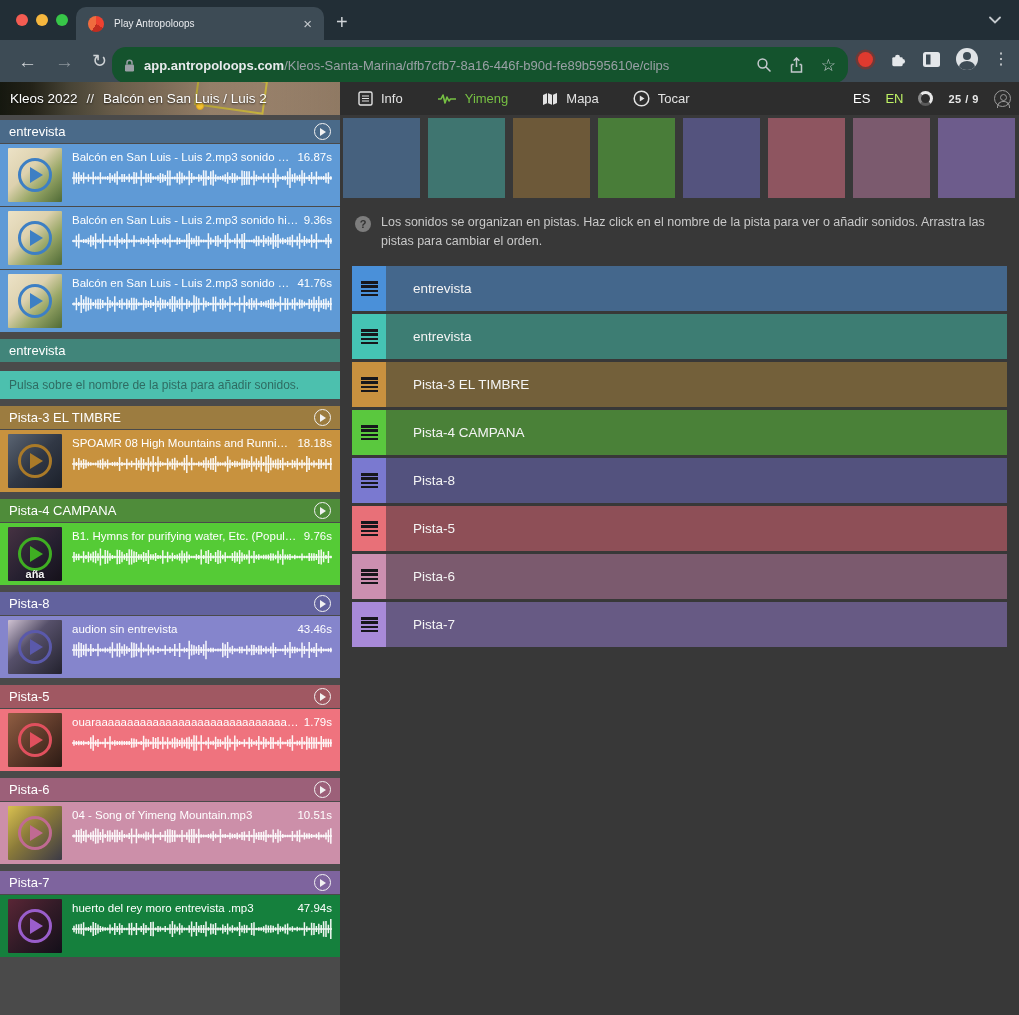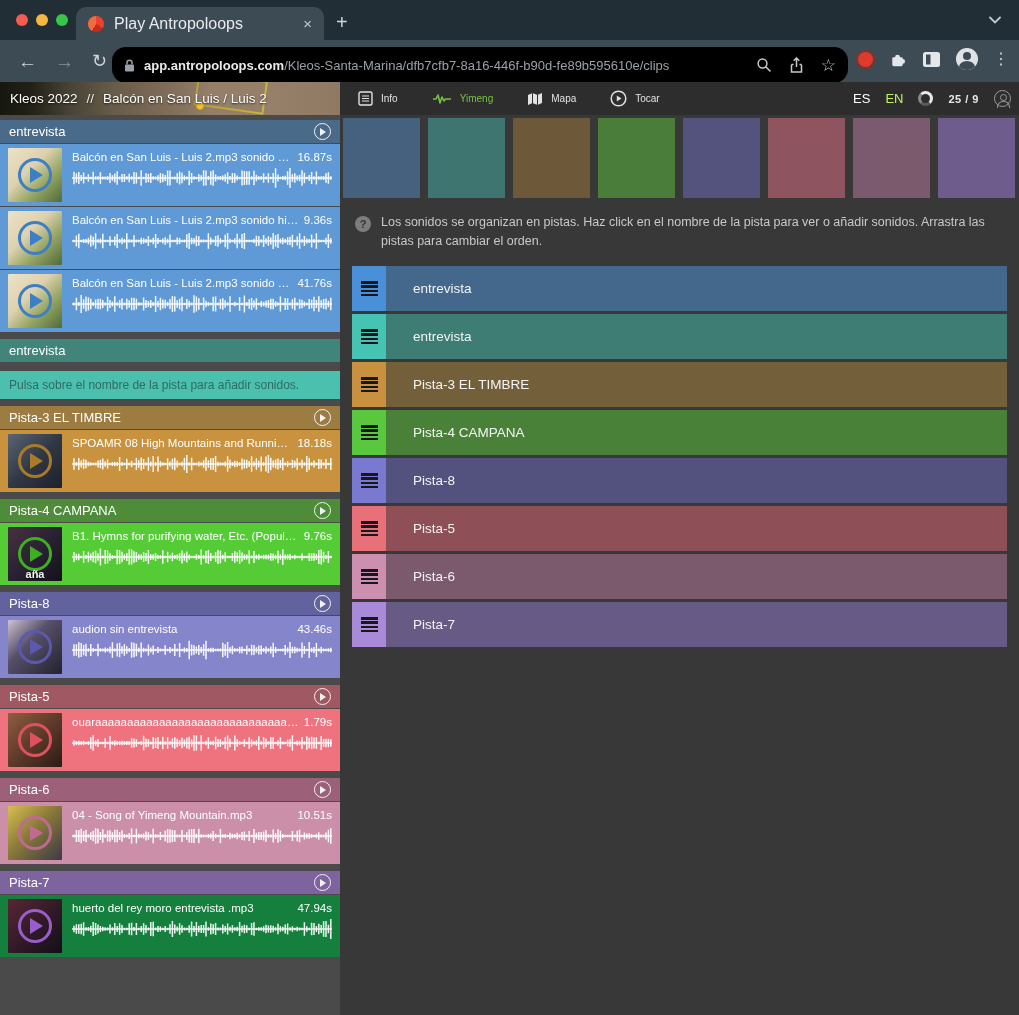--- a/index.html
+++ b/index.html
@@ -11,29 +11,29 @@
   }
   
   .tabstrip { position:absolute; top:0; left:0; right:0; height:40px; background:#222e36; }
   .traffic { position:absolute; top:14px; left:16px; display:flex; gap:8px; }
   .light { width:12px; height:12px; border-radius:50%; }
   .light.red{background:#f45c52}.light.yellow{background:#f6b73e}.light.green{background:#37c648}
   .tab { position:absolute; left:76px; top:7px; width:248px; height:33px; background:#3d4b55;
          border-radius:10px 10px 0 0; display:flex; align-items:center; padding:0 12px; }
   .favicon { width:16px; height:16px; border-radius:50%; flex:none;
              background:conic-gradient(#ef4130 0 120deg,#c22d20 120deg 210deg,#f06c3e 210deg 360deg); }
-  .tab-title { color:#e8eaed; font-size:16px; margin-left:10px; flex:1; white-space:nowrap; overflow:hidden; }
+  .tab-title { color:#e8eaed; font-size:10px; margin-left:10px; flex:1; white-space:nowrap; overflow:hidden; }
   .icon-glyph { color:#c4c9cd; font-size:15px; line-height:1; }
   .newtab { position:absolute; left:336px; top:12px; font-size:18px; color:#d0d4d8; }
   .strip-chevron { position:absolute; right:18px; top:16px; width:12px; height:8px; }
   .toolbar { position:absolute; top:40px; left:0; right:0; height:42px; background:#3d4b55;
              display:flex; align-items:center; }
   .navglyph { font-size:17px; color:#cfd3d6; line-height:1; }
   .tb-btn { margin-left:18px; }
-  .urlbar { position:absolute; left:112px; top:7px; width:736px; height:36px; background:#000000;
+  .urlbar { position:absolute; left:112px; top:7px; width:736px; height:36px; background:#14532d;
             border-radius:14px; display:flex; align-items:center; padding:0 12px; font-size:13px; }
   .url-host { color:#e8eaed; font-weight:bold; margin-left:9px; white-space:nowrap; }
   .url-path { color:#9aa0a6; white-space:nowrap; overflow:hidden; flex:1; }
   .pill-icons { display:flex; gap:17px; align-items:center; margin-left:8px; }
   .tb-right { position:absolute; right:10px; top:8px; display:flex; gap:15px; align-items:center; }
   .rec-dot { width:15px; height:15px; border-radius:50%; background:#e03a2f; box-shadow:0 0 0 2.5px #6e3a38; }
   .avatar { width:22px; height:22px; border-radius:50%; background:#dfe3e6; position:relative; overflow:hidden; }
   .avatar .head { position:absolute; left:7px; top:4px; width:8px; height:8px; border-radius:50%; background:#3d4b55; }
   .avatar .bodyp { position:absolute; left:3px; top:13px; width:16px; height:12px; border-radius:50%; background:#3d4b55; }
   .menu-dots { color:#cfd3d6; font-size:16px; letter-spacing:0; }
@@ -44,21 +44,21 @@
       background:linear-gradient(90deg,#272b1c 0%,#3a3827 9%,#6e6852 20%,#958469 33%,#a58e73 48%,#b59b80 62%,#a98f76 78%,#8f7963 100%); }
   .header-photo::after { content:""; position:absolute; inset:0;
       background:linear-gradient(90deg,rgba(0,0,0,.45),rgba(0,0,0,.15) 70%,rgba(0,0,0,0)); }
   .map-outline { position:absolute; left:196px; top:-6px; width:70px; height:34px;
       border:2px solid #e8d23c; transform:rotate(8deg); opacity:.85; }
   .map-pin { position:absolute; left:196px; top:20px; width:8px; height:8px; border-radius:50%;
       background:#f2c030; border:1.5px solid #d9a520; z-index:2; }
   .breadcrumb { position:absolute; left:10px; top:0; height:33px; display:flex; align-items:center;
       gap:9px; color:#ffffff; font-size:13.5px; z-index:3; text-shadow:0 1px 2px rgba(0,0,0,.7); }
   .appnav { position:absolute; left:358px; top:0; height:33px; display:flex; align-items:center; gap:34px; }
-  .appnav-item { display:flex; align-items:center; gap:8px; color:#e2e2e2; font-size:10px; }
+  .appnav-item { display:flex; align-items:center; gap:8px; color:#e2e2e2; font-size:13px; }
   .header-meta { position:absolute; right:8px; top:0; height:33px; display:flex; align-items:center; gap:15px; }
   .lang { font-size:13px; }
   .lang.es { color:#ffffff; }
   .lang.en { color:#bef264; }
   .spinner { width:15px; height:15px; border-radius:50%; border:3px solid #e9e9e9;
              border-bottom-color:#5a5a5a; border-left-color:#8a8a8a; }
   .counter { color:#e8e8e8; font-size:11px; font-weight:bold; letter-spacing:.5px; }
   .account-icon { width:17px; height:17px; border-radius:50%; border:1.6px solid #9a9a9a; position:relative; }
   .account-icon::before { content:""; position:absolute; left:4.5px; top:2.5px; width:5px; height:5px;
       border-radius:50%; border:1.4px solid #9a9a9a; }

